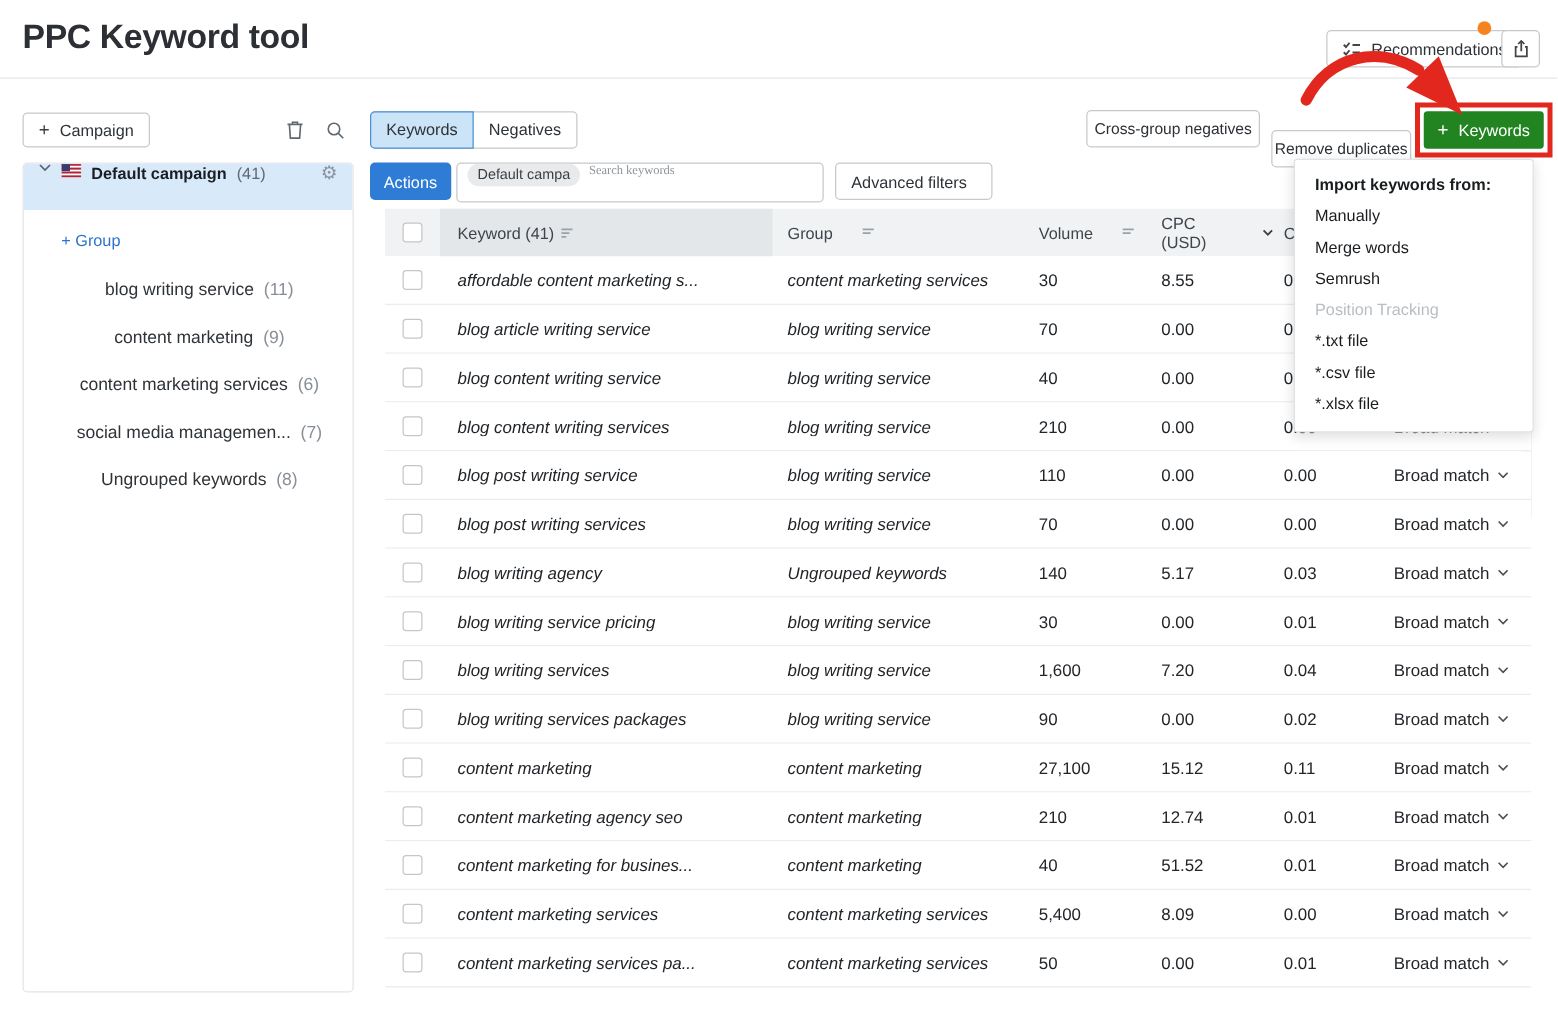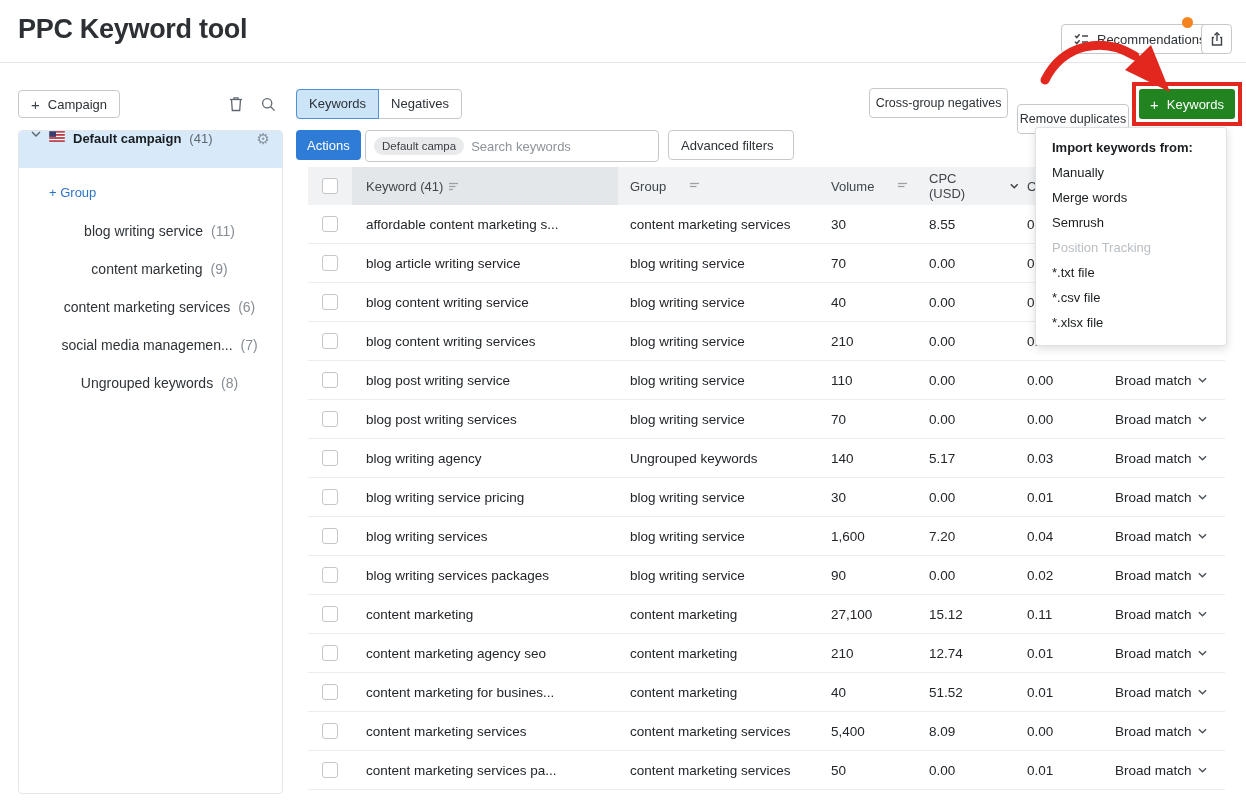--- a/index.html
+++ b/index.html
@@ -38,40 +38,40 @@
   .camp-row { height:37px; background:#d8eafa; display:flex; align-items:flex-start; gap:8px; padding:0 12px; cursor:pointer; }
   .camp-name { font-size:13px; font-weight:700; color:#1a1e22; }
   .camp-count { font-size:13px; color:#5f686f; }
   .gear { margin-left:auto; font-size:15px; color:#8b949e; cursor:pointer; line-height:1; }
   .sidebar-list { display:flex; flex-direction:column; gap:24px; padding:18px 12px 0 30px; }
   .add-group { color:#2c74c9; font-size:13px; cursor:pointer; line-height:14px; }
   .group-item { font-size:14px; line-height:14px; cursor:pointer;text-align:center; }
   .g-label { color:#2e3338; } .g-count { color:#878e95; margin-left:4px; }
 
   .actions-btn { position:absolute; left:296px; top:130px; height:30px; padding:0 11px; background:#2e7cd6; color:#fff; border:none; border-radius:4px; font-size:13px; font-family:inherit; cursor:pointer; }
-  .search-box { position:absolute; left:365px; top:130px; width:294px; height:32px; border:1px solid #c6c9cb; border-radius:4px; display:flex; align-items:center; gap:7px; padding:0 8px; background:#fff; }
+  .search-box { position:absolute; left:365px; top:130px; width:294px; height:32px; border:1px solid #c6c9cb; border-radius:4px; display:flex; align-items:flex-start; gap:7px; padding:0 8px; background:#fff; }
   .chip { background:#e8eaeb; border-radius:10px; padding:3px 8px; font-size:11.5px; color:#3a3f44; white-space:nowrap; }
-  .search-input { flex:1; border:none; outline:none; font-size:13px; font-family:Liberation Sans, sans-serif; color:#14532d; min-width:0; background:transparent; }
+  .search-input { flex:1; border:none; outline:none; font-size:10px; font-family:Liberation Serif, serif; color:#14532d; min-width:0; background:transparent; }
   .search-input::placeholder { color:#8d949b; }
   .adv-btn { position:absolute; left:668px; top:130px; height:30px; width:126px; padding:0 12px; justify-content:space-between; }
 
   .table { position:absolute; left:308px; top:167px; width:917px; z-index:1; }
   .thead { display:flex; height:38px; background:#f0f2f3; align-items:center; font-size:13px; color:#3f454b; }
   .th { display:flex; align-items:center; gap:24px; height:100%; }
   .trow { display:flex; height:39px; align-items:center; border-bottom:1px solid #eaecee; font-size:13.5px; color:#22262a; background:#fff; }
   .col-cb { width:44px; display:flex; align-items:center; padding-left:14px; }
   .col-kw { width:266px; padding-left:14px; }
   .col-gr { width:204px; padding-left:12px; }
   .col-vol { width:96px; padding-left:9px; }
   .col-cpc { width:101px; padding-left:11px; }
   .col-comp { width:88px; padding-left:8px; }
   .col-match { width:118px; padding-left:8px; display:flex; align-items:center; gap:6px; cursor:pointer; }
   .thead .col-kw { background:#e4e7e9; height:100%; display:flex; align-items:center; gap:6px; }
   .cb { width:16px; height:16px; border:1px solid #c3c7ca; border-radius:3px; background:#fff; cursor:pointer; flex:none; }
-  .cell-text { overflow:hidden; white-space:nowrap; text-overflow:ellipsis; }
+  .cell-text { overflow:hidden; white-space:nowrap; text-overflow:ellipsis;font-style:italic; }
 
   .scroll-thumb { position:absolute; left:1218px; top:325px; width:7px; height:92px; border-radius:4px; background:#c3c7ca; cursor:pointer; }
 
   .dropdown { position:absolute; left:1035px; top:127px; width:192px; background:#fff; border:1px solid #dfe2e4; border-radius:3px; box-shadow:0 3px 10px rgba(0,0,0,.13); z-index:40; padding:8px 0 10px; }
   .dd-title { font-size:13px; font-weight:700; color:#1a1d1f; padding:4px 16px 5px; }
   .dd-item { font-size:13px; color:#1a1d1f; padding:5px 16px; cursor:pointer; }
   .dd-item.disabled { color:#b9bec3; cursor:default; }
 
   svg { display:block; }
 </style>

